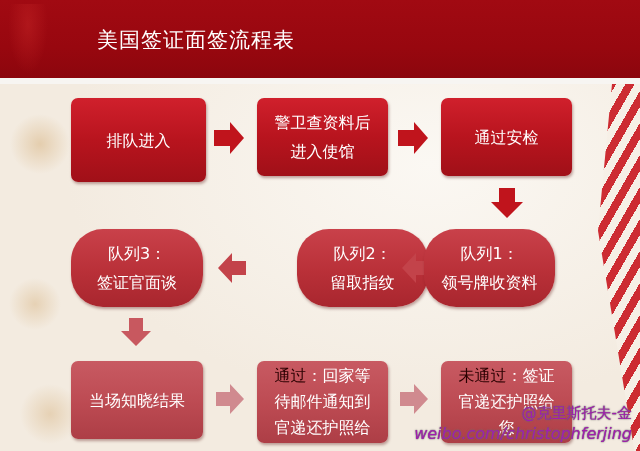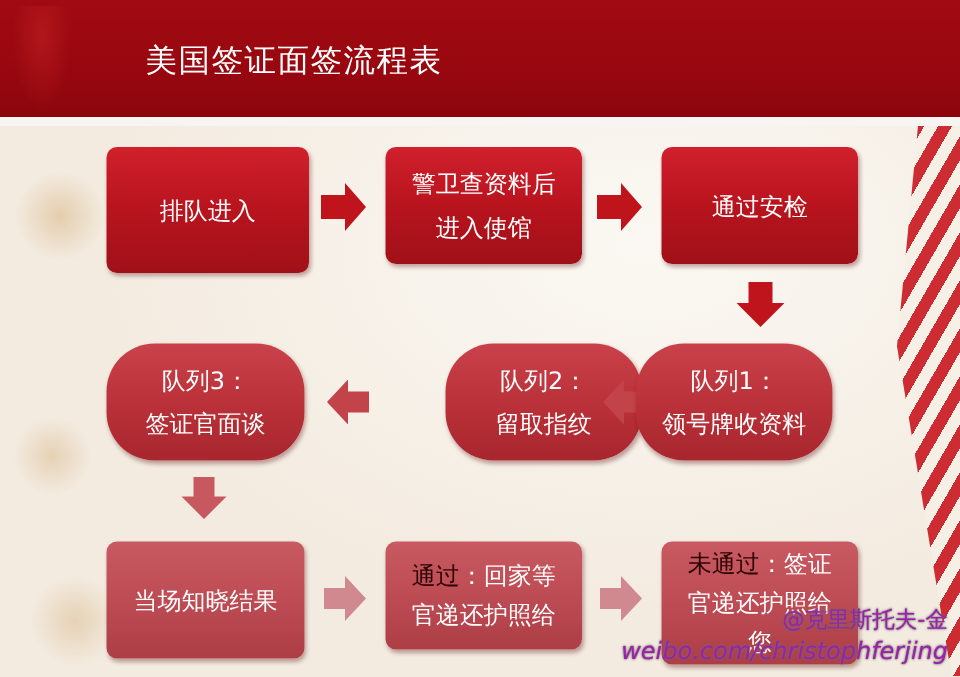--- a/index.html
+++ b/index.html
@@ -103,22 +103,23 @@
 <svg class="arrow" style="left:121px;top:318px" width="30" height="28" viewBox="0 0 30 28">
     <polygon points="8,0 22,0 22,13 30,13 15,28 0,13 8,13" fill="#c8585f"></polygon>
   </svg>
 
 <div class="box soft" style="left:71px;top:361px;width:132px;height:78px;">
   <span>当场知晓结果</span>
 </div>
 <svg class="arrow" style="left:216px;top:384px" width="28" height="30" viewBox="0 0 28 30">
     <polygon points="0,8 14,8 14,0 28,15 14,30 14,22 0,22" fill="#d08a8f"></polygon>
   </svg>
-<div class="box soft" style="left:257px;top:361px;width:131px;height:72px;line-height:26px;">
+<div class="box soft" style="left:257px;top:361px;width:131px;height:82px;line-height:26px;">
   <span><span class="dark">通过</span><span>：回家等</span></span>
+  <span>待邮件通知到</span>
   <span>官递还护照给</span>
 </div>
 <svg class="arrow" style="left:400px;top:384px" width="28" height="30" viewBox="0 0 28 30">
     <polygon points="0,8 14,8 14,0 28,15 14,30 14,22 0,22" fill="#d08a8f"></polygon>
   </svg>
 <div class="box soft" style="left:441px;top:361px;width:131px;height:82px;line-height:26px;">
   <span><span class="dark">未通过</span><span>：签证</span></span>
   <span>官递还护照给</span>
   <span>您</span>
 </div>

